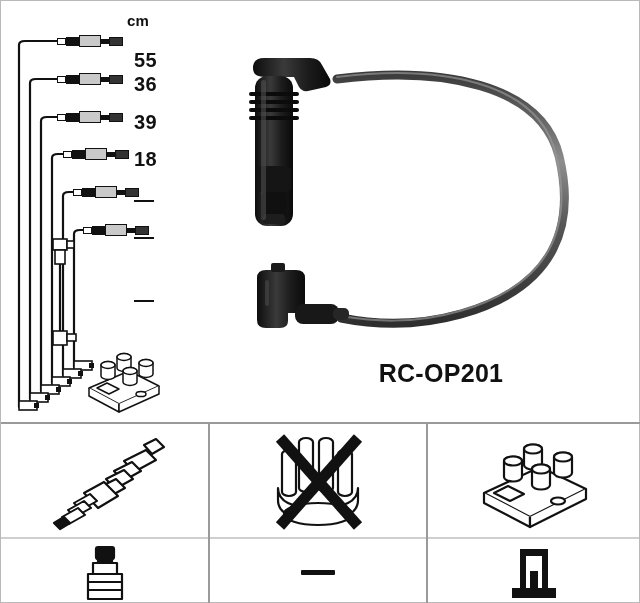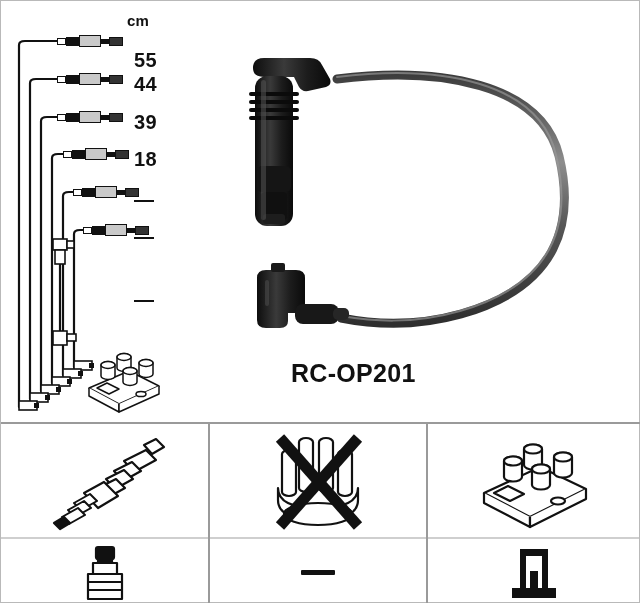--- a/index.html
+++ b/index.html
@@ -58,21 +58,21 @@
   }
 
   
   .coil-schem{position:absolute;left:78px;top:337px;width:86px;height:78px;}
 
   
   .photo{position:absolute;left:240px;top:45px;width:400px;height:330px;}
 
   
   .label{
-    position:absolute;right:18px;top:358px;width:300px;text-align:left;
+    position:absolute;right:18px;top:358px;width:300px;text-align:center;
   }
   .label .code{
     font-size:25px;font-weight:bold;letter-spacing:.3px;line-height:1.12;
   }
   .label .stock{
     font-size:16px;font-weight:bold;letter-spacing:.2px;margin-top:4px;
   }
 
   
   .panels{
@@ -105,21 +105,21 @@
 </head>
 <body>
 
 <div class="sheet">
 
   <div class="upper">
 
     <div class="cm-head">cm</div>
 
     <div class="len" style="top:49px">55</div>
-    <div class="len" style="top:73px">44</div>
+    <div class="len" style="top:73px">36</div>
     <div class="len" style="top:111px">39</div>
     <div class="len" style="top:148px">18</div>
     <div class="len dash" style="top:188px">—</div>
     <div class="len dash" style="top:225px">—</div>
     <div class="len dash" style="top:288px">—</div>
 
     <svg class="schem" viewBox="0 0 240 420">
       <g fill="none" stroke="#111" stroke-width="2.2" stroke-linecap="round" stroke-linejoin="round">
 
         <path d="M18,44 L18,406 M18,44 Q18,40 24,40 L56,40"></path>

